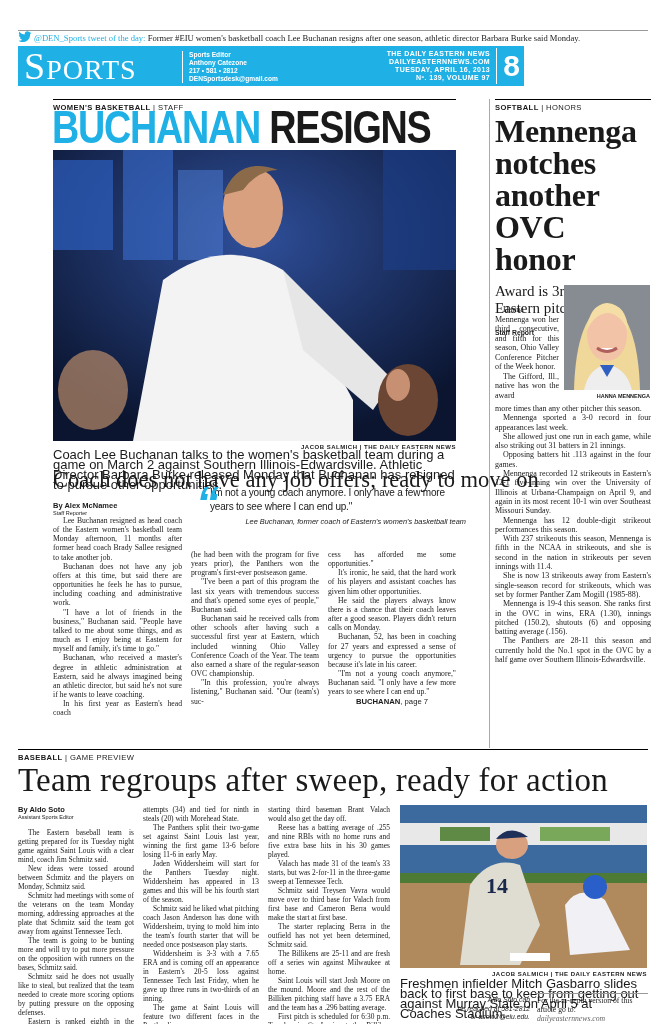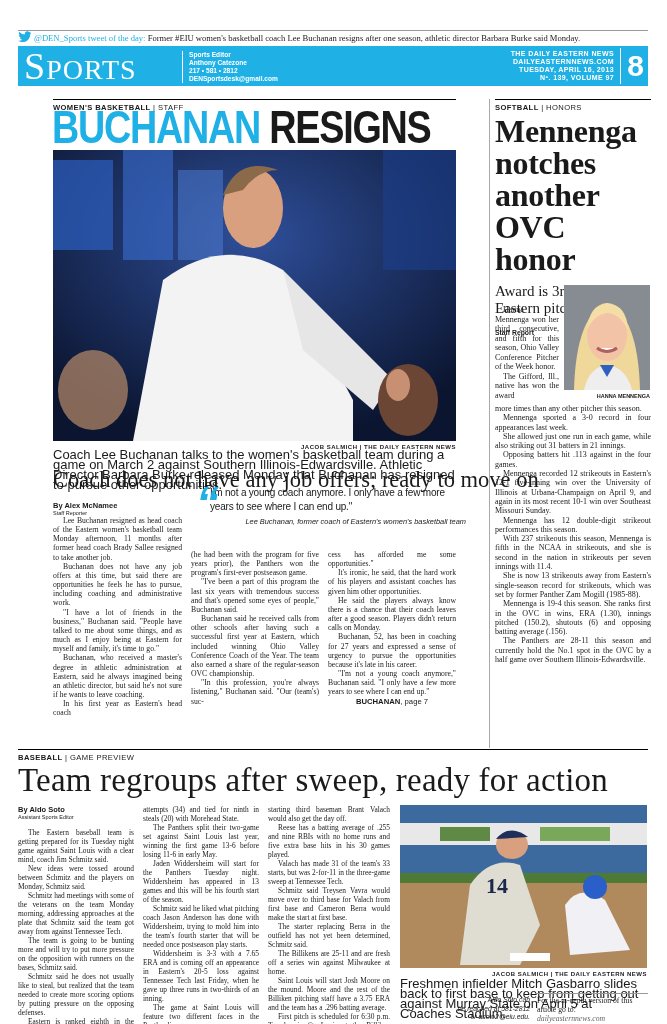--- a/index.html
+++ b/index.html
@@ -5,21 +5,21 @@
 *{box-sizing:border-box;margin:0;padding:0}
 html,body{width:667px;height:1024px;background:#fff;overflow:hidden}
 body{position:relative;font-family:"Liberation Serif",serif;color:#1a1a1a}
 .abs{position:absolute}
 .blue{color:#1fb0e6}
 
 #tweetbar{left:18px;top:30px;width:630px;height:30px;border-top:1px solid #999;font-size:8.6px;line-height:15px;white-space:nowrap;overflow:hidden}
 #tweetbar .bird{display:inline-block;width:14px;height:12px;vertical-align:-2px;margin-right:2px}
 #tweetbar .handle{color:#1fb0e6}
 
-#banner{left:18px;top:46px;width:630px;height:40px;background:#1fb0e6;color:#fff}
+#banner{left:18px;top:46px;width:506px;height:40px;background:#1fb0e6;color:#fff}
 #banner .sports{position:absolute;left:6px;top:1px;font-family:"Liberation Serif",serif;font-size:38px;line-height:38px;letter-spacing:1px}
 #banner .sports span.small{font-size:28px}
 #banner .editor{position:absolute;left:164px;top:5px;border-left:1px solid #fff;padding-left:6px;font-family:"Liberation Sans",sans-serif;font-size:6.6px;font-weight:bold;line-height:8px}
 #banner .paper{position:absolute;right:34px;top:4px;text-align:right;font-family:"Liberation Sans",sans-serif;font-size:7px;font-weight:bold;line-height:8px;letter-spacing:.4px}
 #banner .pagenum{position:absolute;right:4px;top:2px;border-left:1px solid #fff;padding-left:6px;font-family:"Liberation Sans",sans-serif;font-size:30px;font-weight:bold;line-height:36px}
 
 .kicker{font-family:"Liberation Sans",sans-serif;font-size:7.6px;letter-spacing:.4px;border-top:1px solid #000000;padding-top:3px}
 .kicker b{font-weight:bold}
 
 #main-head{left:52px;top:104px;font-family:"Liberation Sans",sans-serif;font-weight:bold;font-size:46px;line-height:46px;letter-spacing:-1.5px;transform:scaleX(.82);transform-origin:left top;white-space:nowrap}

